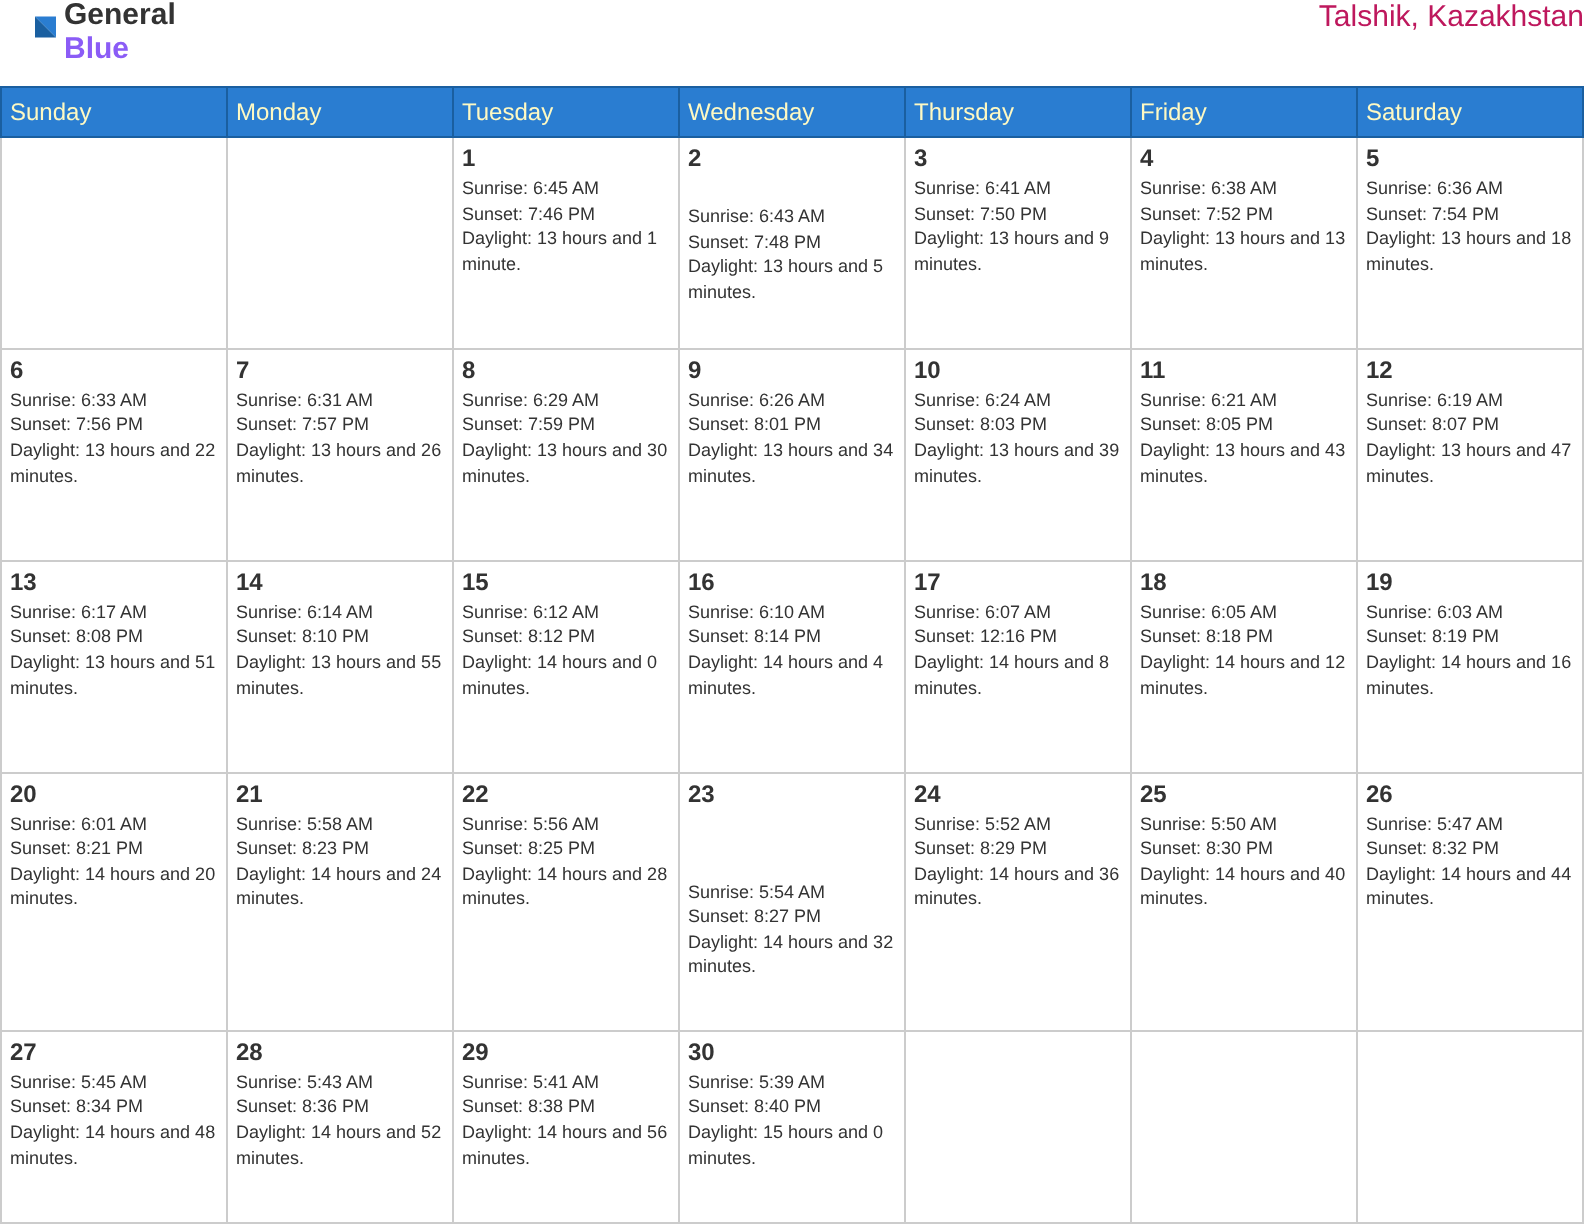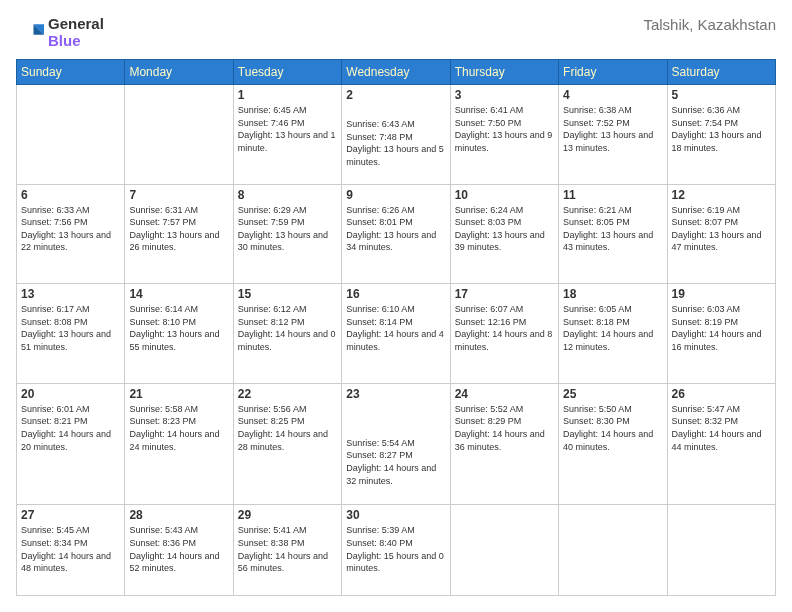--- a/index.html
+++ b/index.html
@@ -7,21 +7,21 @@
       font-family: Arial, sans-serif;
       background: #fff;
       width: 792px;
       height: 612px;
       overflow: hidden;
     }
     .page {
       width: 792px;
       height: 612px;
       background: #fff;
-      padding: 16px;
+      padding: 0;
       display: flex;
       flex-direction: column;
       border-radius: 24px;
     }
     .header {
       display: flex;
       justify-content: space-between;
       align-items: flex-start;
       margin-bottom: 10px;
     }
@@ -37,21 +37,21 @@
     .title-block {
       text-align: right;
     }
     .title-block .month-year {
       font-size: 28px;
       font-weight: bold;
       color: #333;
     }
     .title-block .location {
       font-size: 15px;
-      color: #737373;
+      color: #be185d;
     }
     .calendar {
       flex: 1;
       border: 1px solid #ccc;
       border-collapse: collapse;
       width: 100%;
       table-layout: fixed;
     }
     .calendar th {
       background: #2a7dd1;

